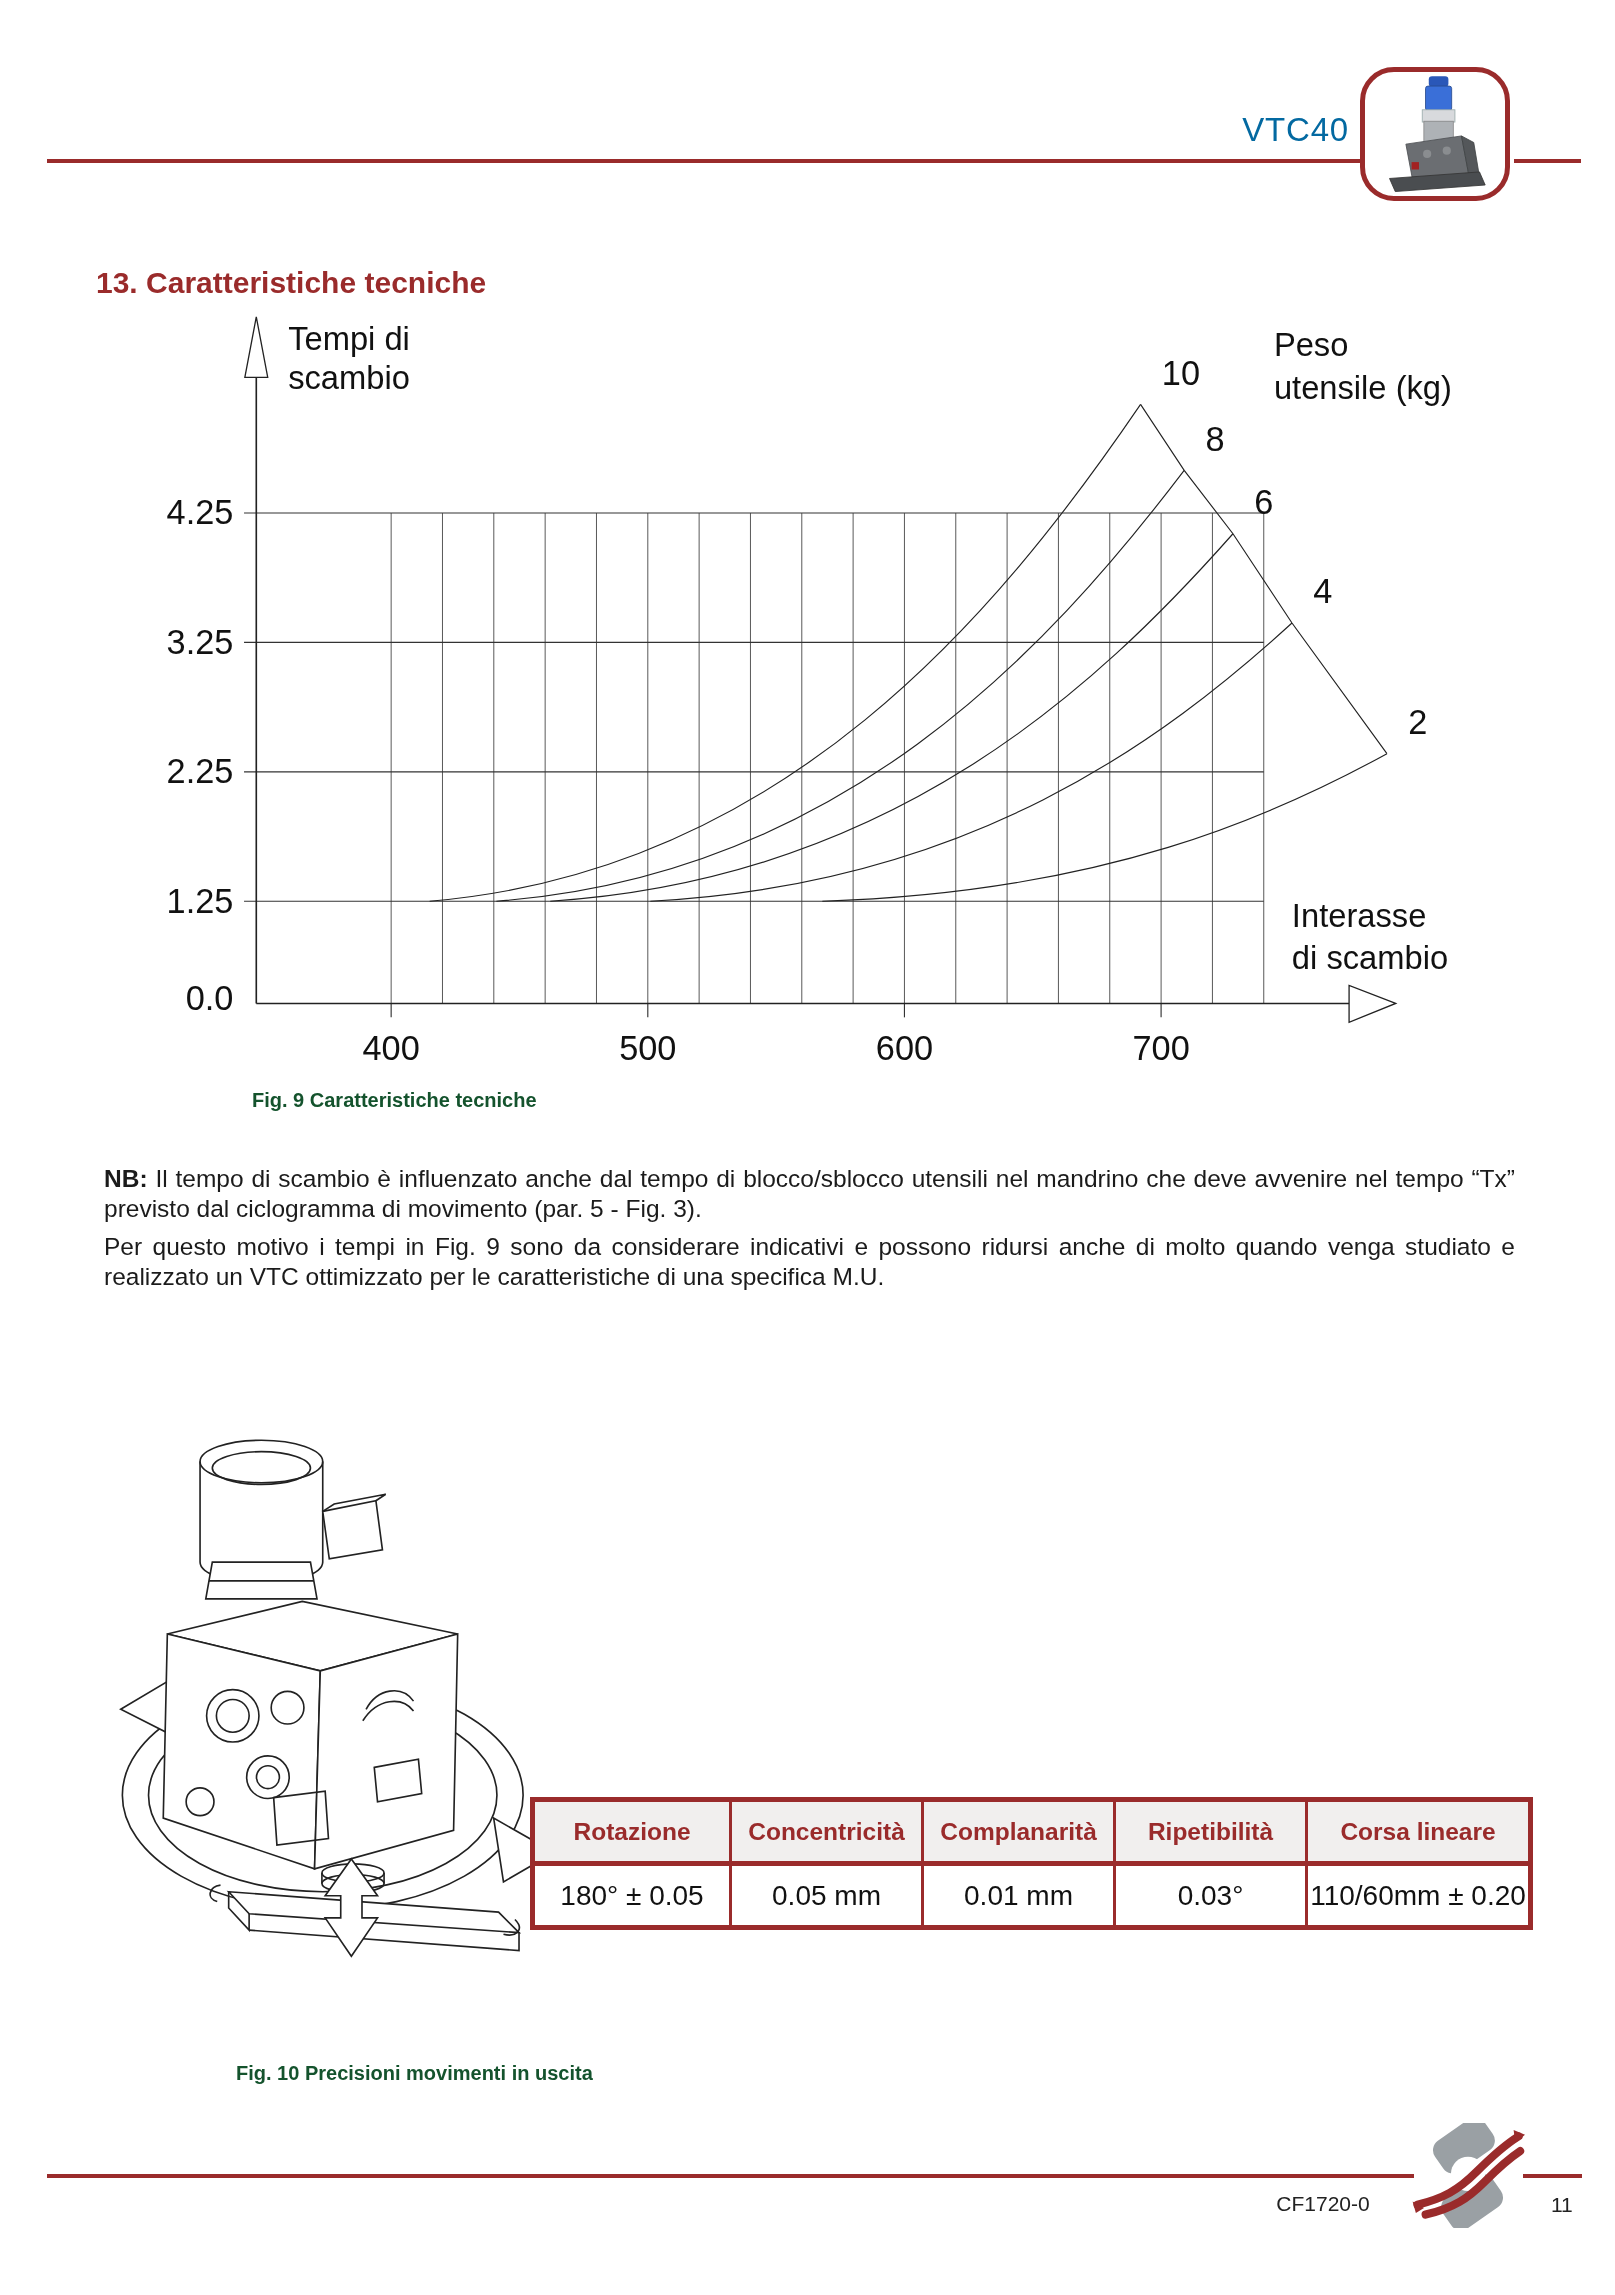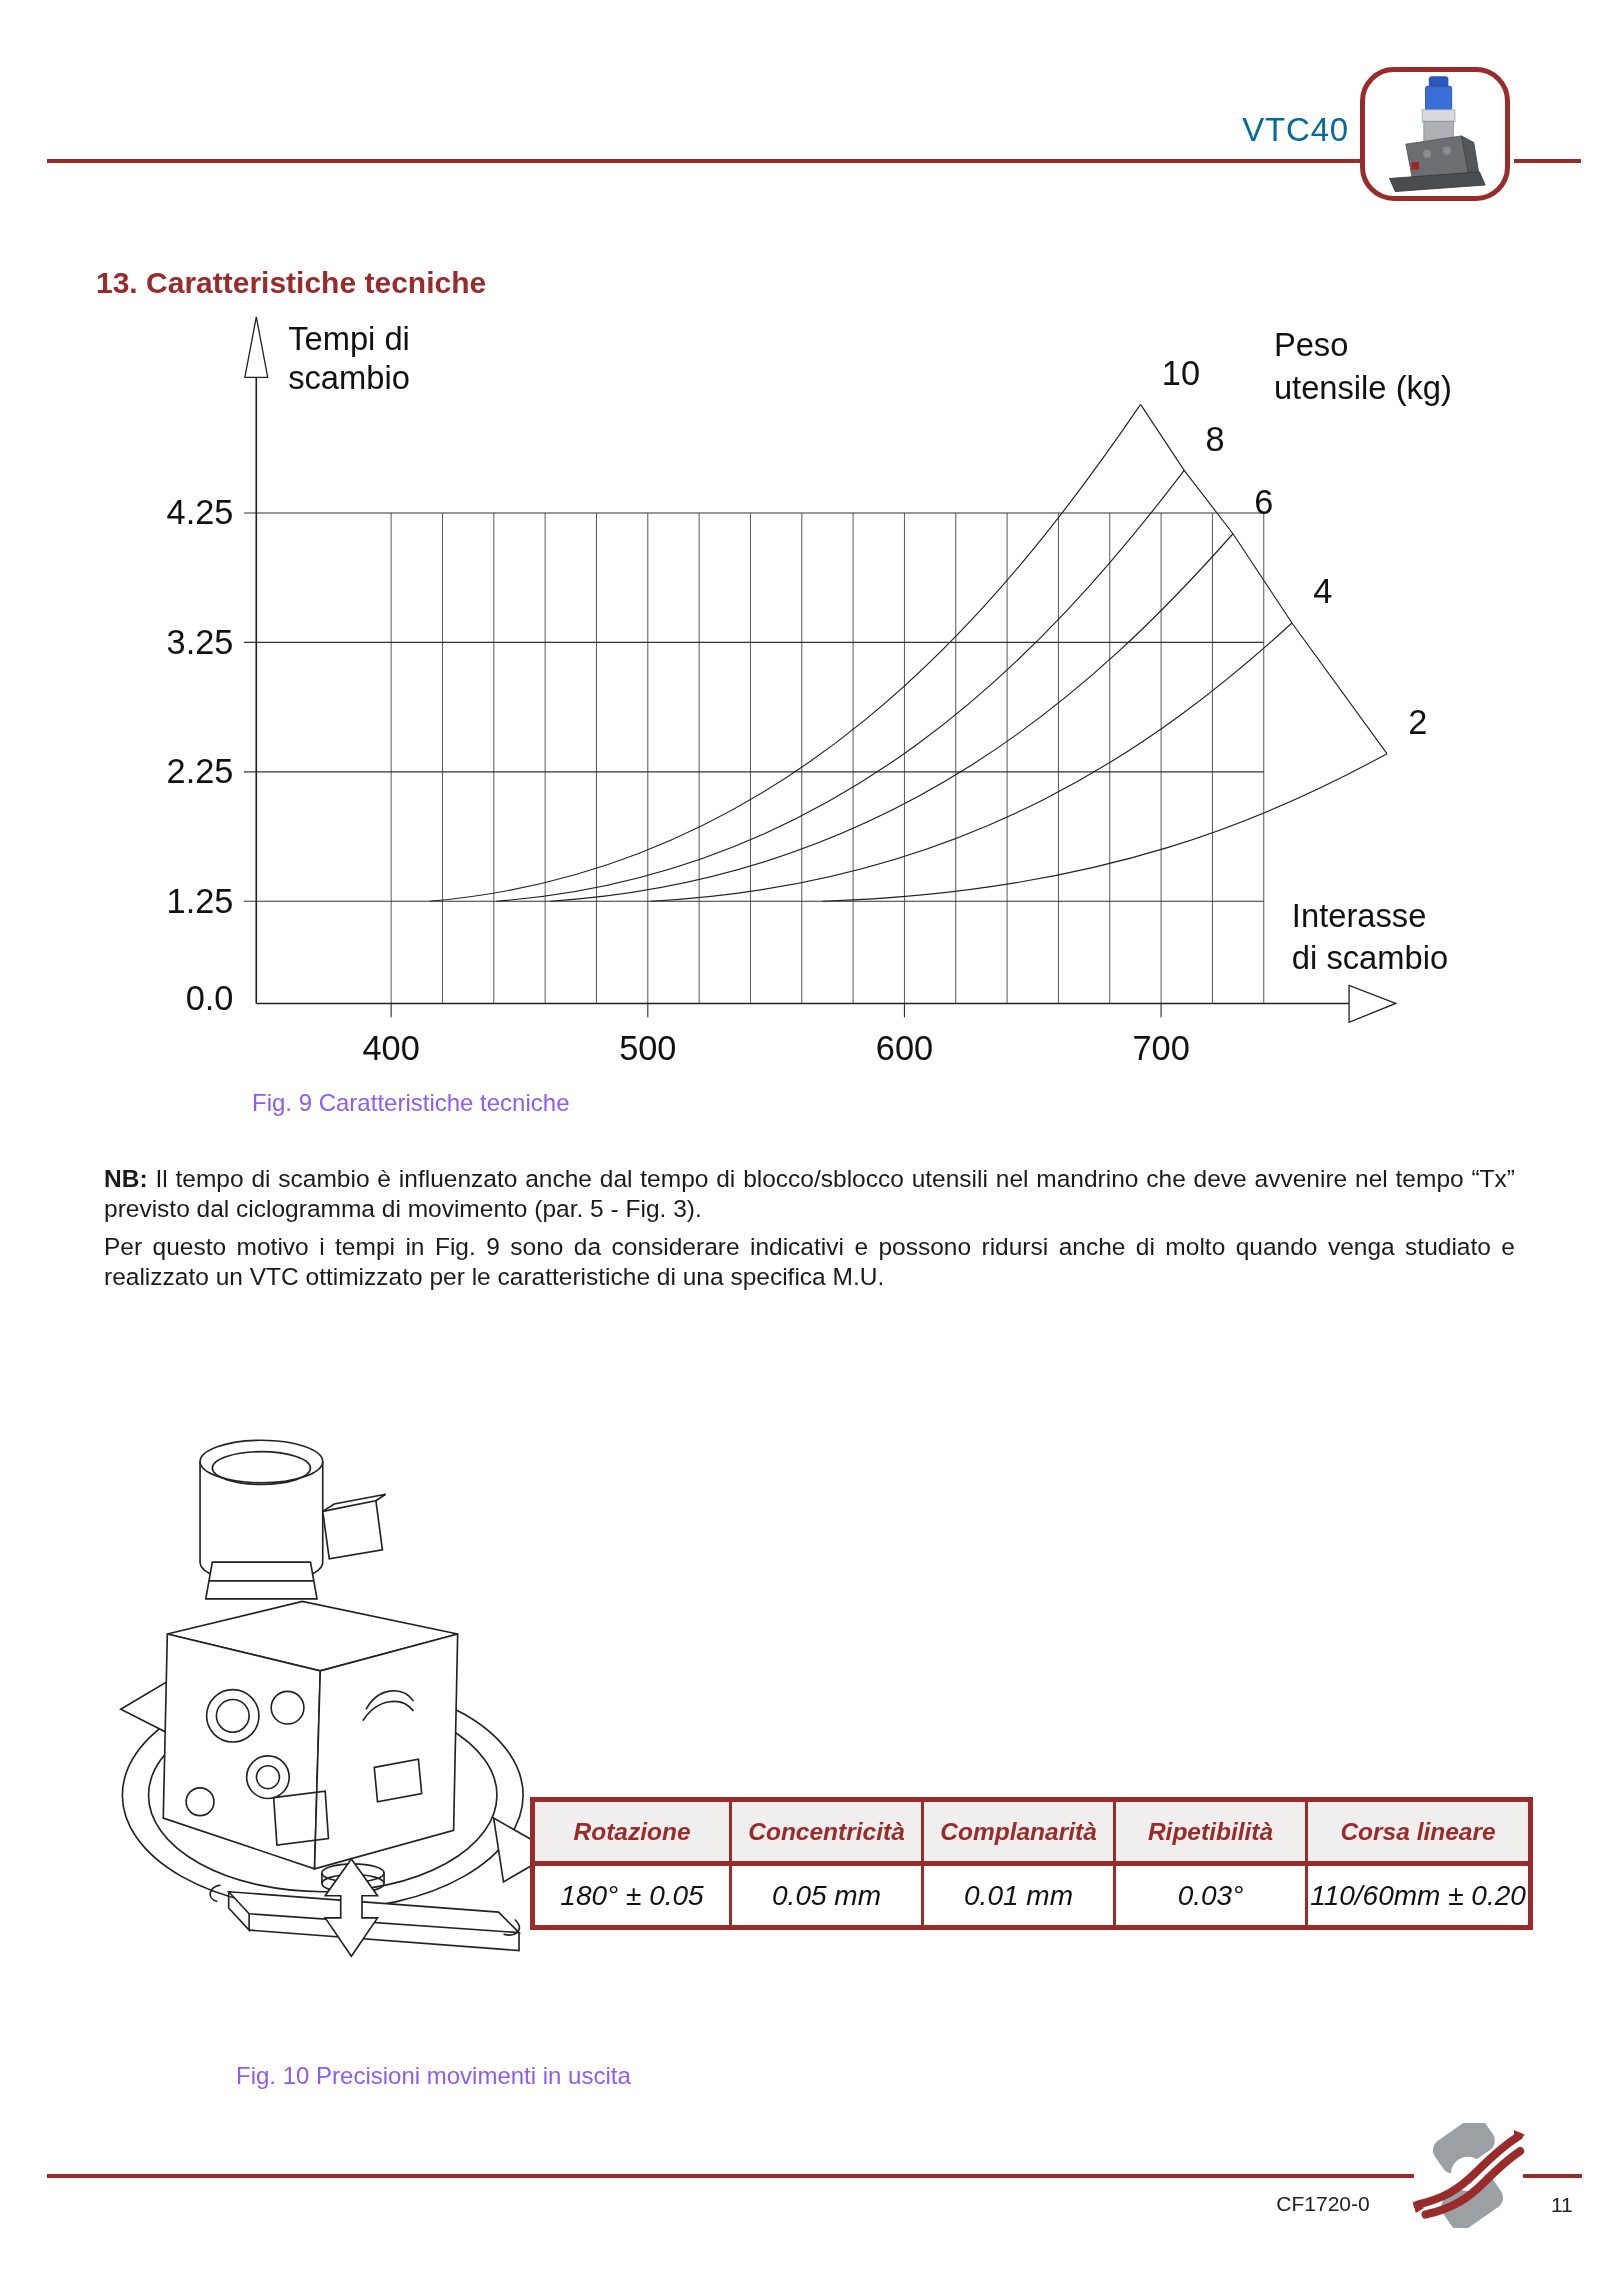--- a/index.html
+++ b/index.html
@@ -5,26 +5,26 @@
   html,body{margin:0;padding:0;background:#e8e8e8;}
   .page{position:relative;width:1616px;height:2295px;background:#ffffff;
         font-family:"Liberation Sans","DejaVu Sans",sans-serif;color:#1b1b1b;overflow:hidden;margin:0 auto;}
   .abs{position:absolute;}
   .rule{position:absolute;height:4.1px;background:#9a2b2b;}
   .vtc-title{position:absolute;left:1145px;top:111px;width:204px;text-align:right;
              font-size:33px;color:#0369a1;letter-spacing:0.8px;}
   .logo-box{position:absolute;left:1360px;top:67px;width:150px;height:134px;background:#fff;
             border:5.7px solid #9a2b2b;border-radius:34px;box-sizing:border-box;}
   .sec-title{position:absolute;font-size:30px;font-weight:bold;color:#9a2b2b;margin:0;}
-  .caption{position:absolute;font-size:24px;color:#8b5cf6;}
+  .caption{position:absolute;font-size:20px;color:#14532d;font-weight:bold;}
   .nb-block{position:absolute;left:96px;top:1156px;width:1427px;font-size:24.5px;line-height:30px;}
   .nb-block p{margin:8px;text-align:justify;}
   .spec-table{position:absolute;left:530px;top:1797px;border-collapse:collapse;table-layout:fixed;
               background:#9a2b2b;}
-  .spec-table th,.spec-table td{border:3.3px solid #9a2b2b;text-align:center;vertical-align:middle;font-style:italic;}
+  .spec-table th,.spec-table td{border:3.3px solid #9a2b2b;text-align:center;vertical-align:middle;}
   .spec-table th{background:#f1efee;color:#9a2b2b;font-size:24.5px;font-weight:bold;height:57px;
                  border-bottom:5.7px solid #9a2b2b;}
   .spec-table td{background:#ffffff;color:#111;font-size:28px;height:57px;}
   .spec-table{border:5.7px solid #9a2b2b;}
   .footer-text{position:absolute;font-size:21px;color:#222;}
   svg{display:block;}
 </style>
 </head>
 <body>
 

